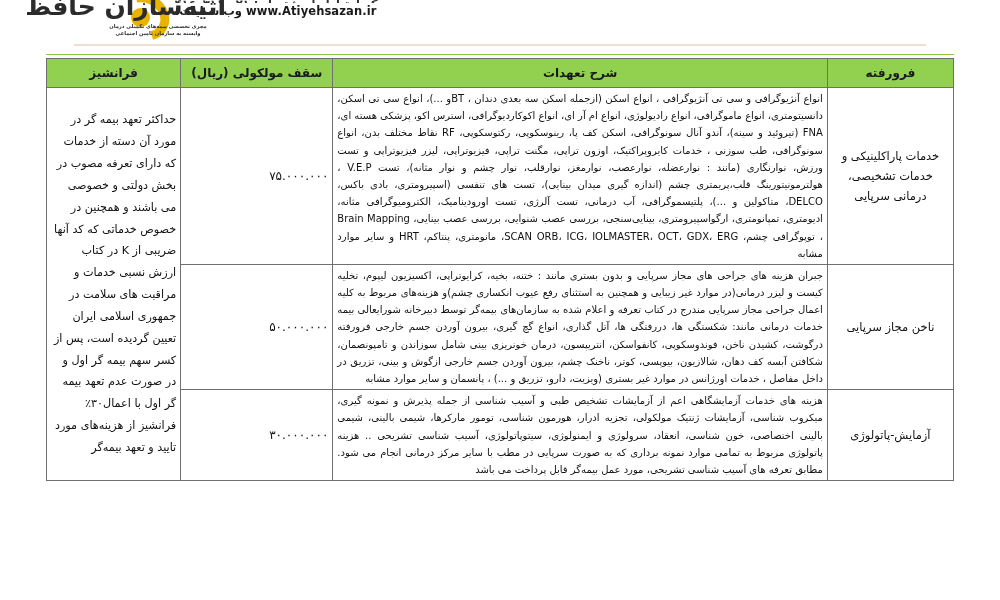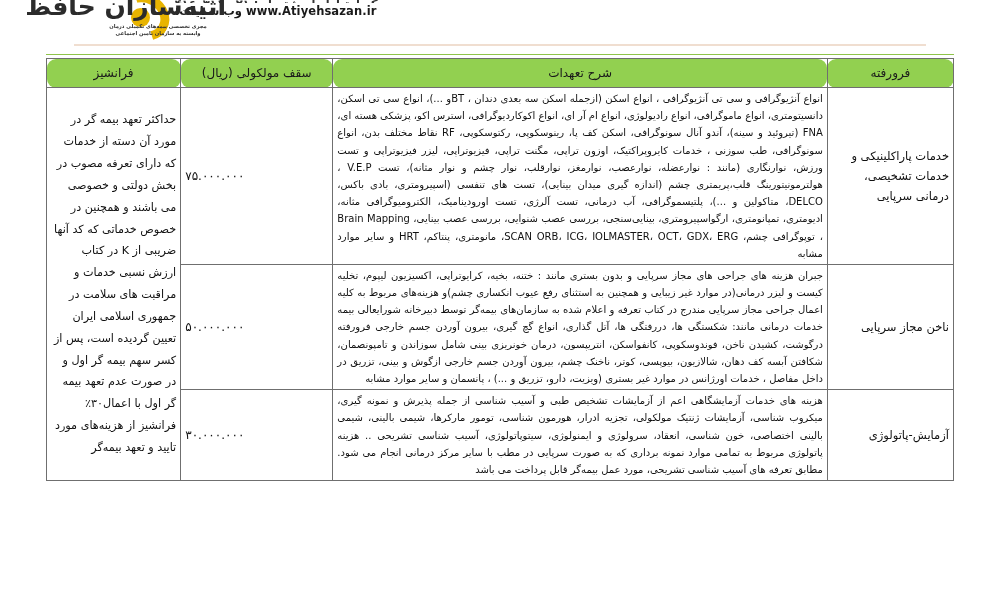--- a/index.html
+++ b/index.html
@@ -140,45 +140,45 @@
   table.benefits th,
   table.benefits td {
     border: 1px solid #6f6f6f;
     vertical-align: middle;
     padding: 2px 4px;
   }
   table.benefits thead th {
     background: #92d050;
     color: #1a1a1a;
     font-size: 12px;
-    font-weight: normal;
+    font-weight: bold;
     height: 22px;
     text-align: center;
     padding: 3px 4px;
-    border-radius: 9px;
   }
   col.c-title    { width: 126px; }
   col.c-desc     { width: 494px; }
   col.c-cap      { width: 152px; }
   col.c-franchise{ width: 134px; }
 
   td.cell-title {
+    text-align: center;
     font-size: 11.5px;
     line-height: 1.75;
     font-weight: normal;
   }
   td.cell-desc {
     text-align: justify;
     text-align-last: right;
     font-size: 10px;
     line-height: 1.72;
     padding: 4px 7px 4px 7px;
   }
   td.cell-cap {
-    text-align: left;
+    text-align: right;
     font-size: 12px;
     letter-spacing: .4px;
   }
   td.cell-franchise {
     text-align: right;
     font-size: 11.2px;
     line-height: 1.95;
     padding: 6px 6px;
   }
 </style>

